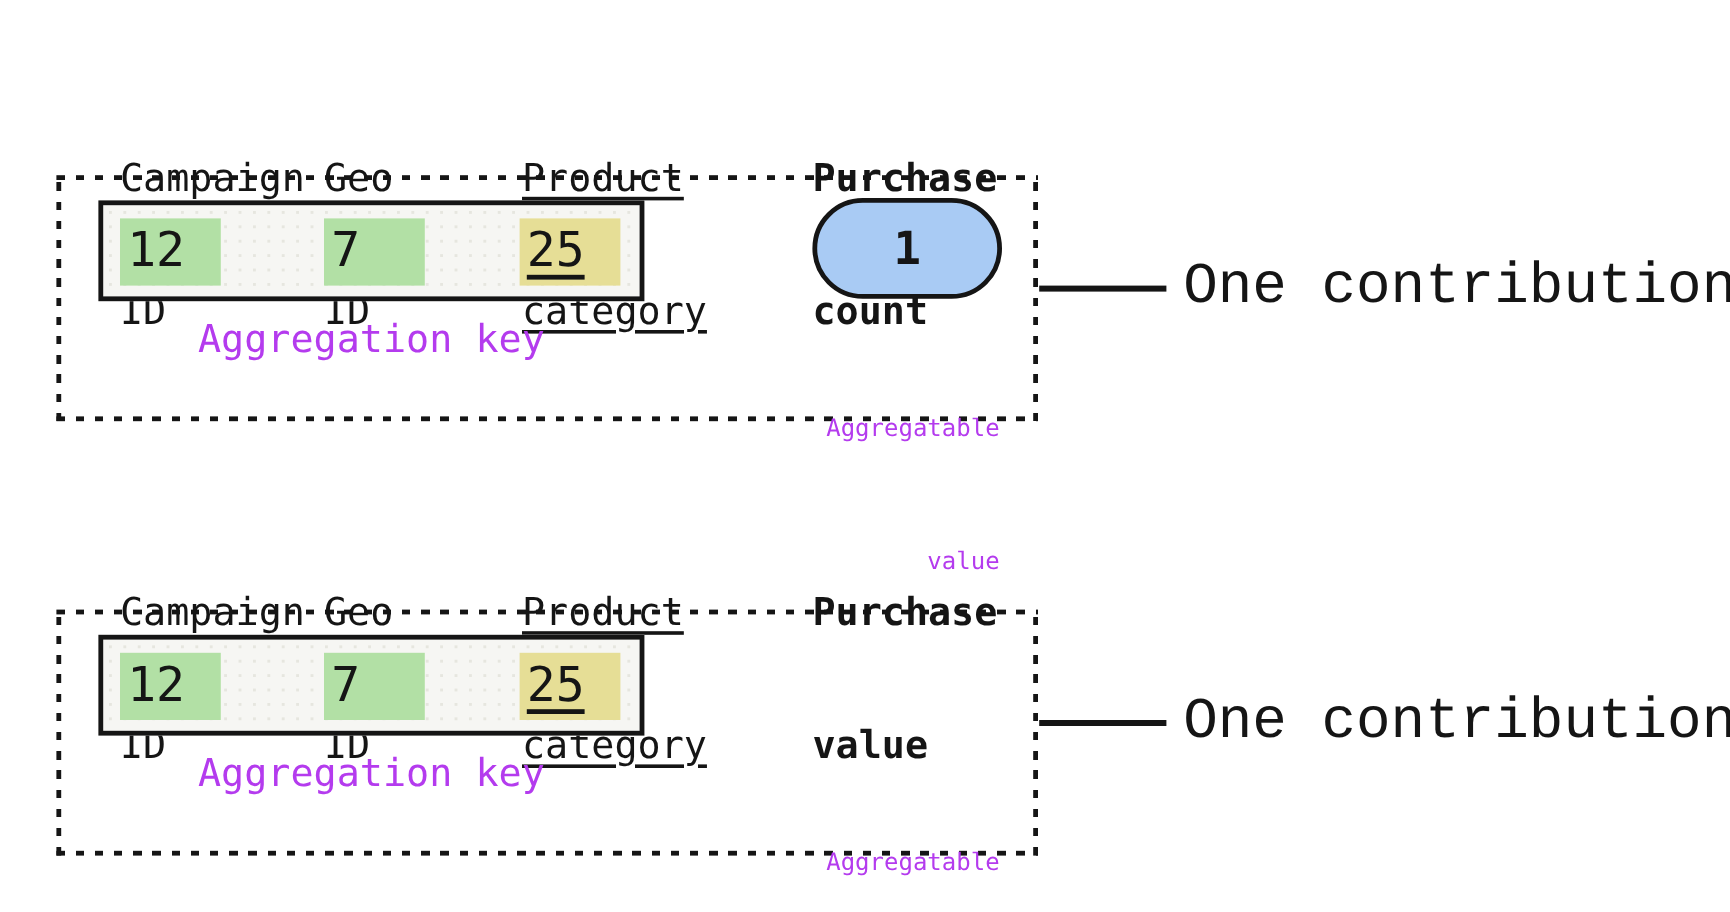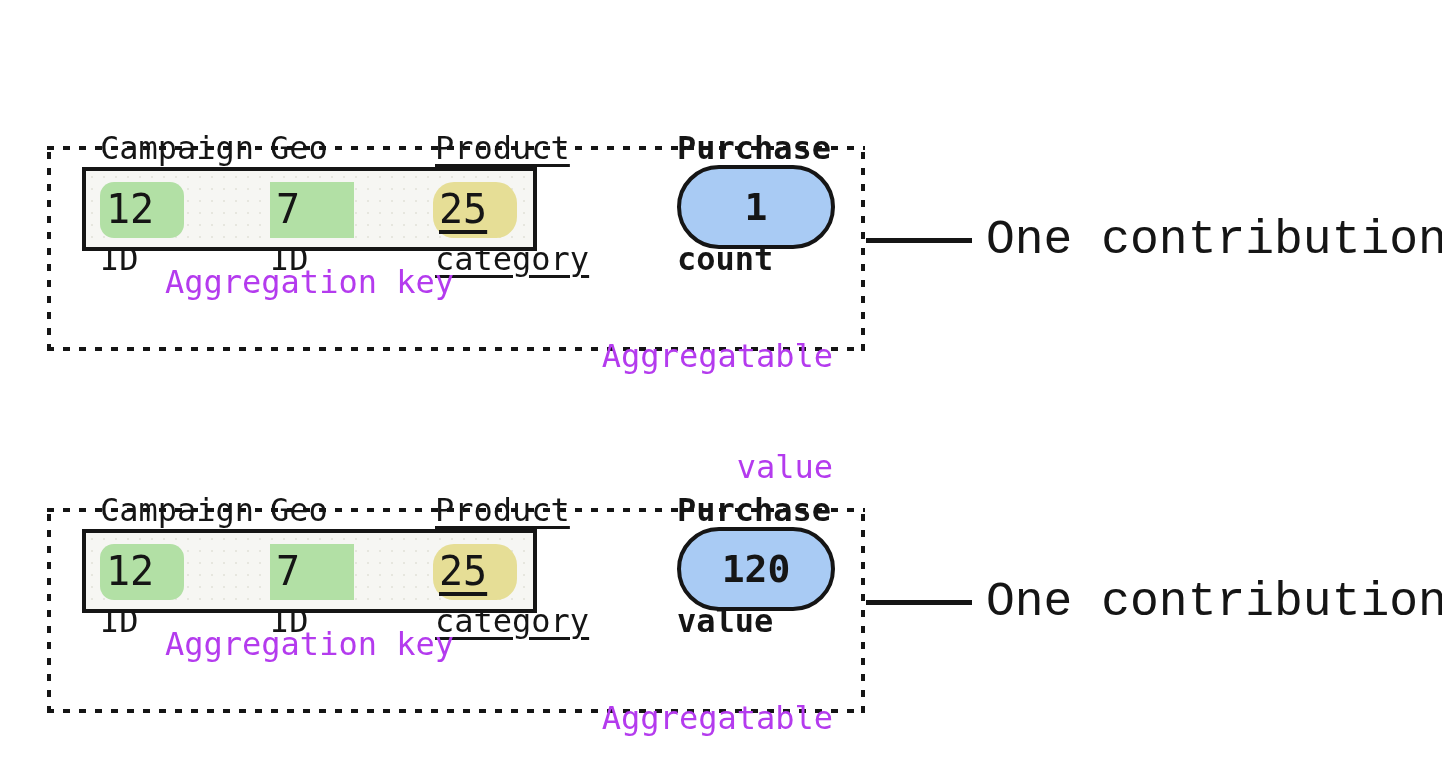--- a/index.html
+++ b/index.html
@@ -47,22 +47,22 @@
     background-color:var(--record-bg,#f6f6f3);
     background-image:radial-gradient(circle,#e6e6df 1.2px,transparent 1.4px);
     background-size:12px 12px;
   }
   .cell{
     position:absolute;top:11px;height:56px;width:84px;
     box-sizing:border-box;padding-left:6px;
     font-size:40px;line-height:54px;
   }
   .cell-green{background:var(--green,#b2e0a5);}
-  .cell-yellow{background:var(--yellow,#e6de96);border-radius:21px;}
-  .cell-1{left:14px;border-radius:14px;}
+  .cell-yellow{background:var(--yellow,#e6de96);}
+  .cell-1{left:14px;}
   .cell-2{left:184px;}
   .cell-3{left:347px;}
   .cell-u{text-decoration:underline;text-decoration-thickness:4px;text-underline-offset:7px;}
 
   
   .pill{
     position:absolute;left:677px;top:165px;width:158px;height:84px;
     box-sizing:border-box;border:4px solid var(--ink,#151515);border-radius:44px;
     background:var(--blue,#a9cbf4);
     display:flex;align-items:center;justify-content:center;
@@ -71,21 +71,21 @@
 
   
   .agg-key{
     position:absolute;left:82px;top:264px;width:455px;
     text-align:center;font-size:32px;line-height:37px;
     color:var(--purple,#b43bee);
     white-space:pre;
   }
   .agg-val{
     position:absolute;left:597px;top:264px;width:236px;
-    text-align:right;font-size:32px;line-height:37px;
+    text-align:right;font-size:20px;line-height:37px;
     color:var(--purple,#b43bee);
     white-space:pre;
   }
 
   
   .connector{position:absolute;left:866px;top:238px;width:106px;height:5px;background:var(--ink,#151515);}
   .one-contrib{
     position:absolute;left:986px;top:211px;
     font-family:Liberation Mono, monospace;
     font-size:48px;line-height:58px;
@@ -159,23 +159,20 @@
     </div>
 
     <div class="dashed"></div>
 
     <div class="record">
       <div class="cell cell-green cell-1">12</div>
       <div class="cell cell-green cell-2">7</div>
       <div class="cell cell-yellow cell-3 cell-u">25</div>
     </div>
 
-    <div class="pill">
-      <span>120</span>
-    </div>
 
     <div class="agg-key">Aggregation key</div>
 
     <div class="agg-val">
       <div>Aggregatable</div>
       
     </div>
 
     <div class="connector"></div>
     <div class="one-contrib">One contribution</div>

